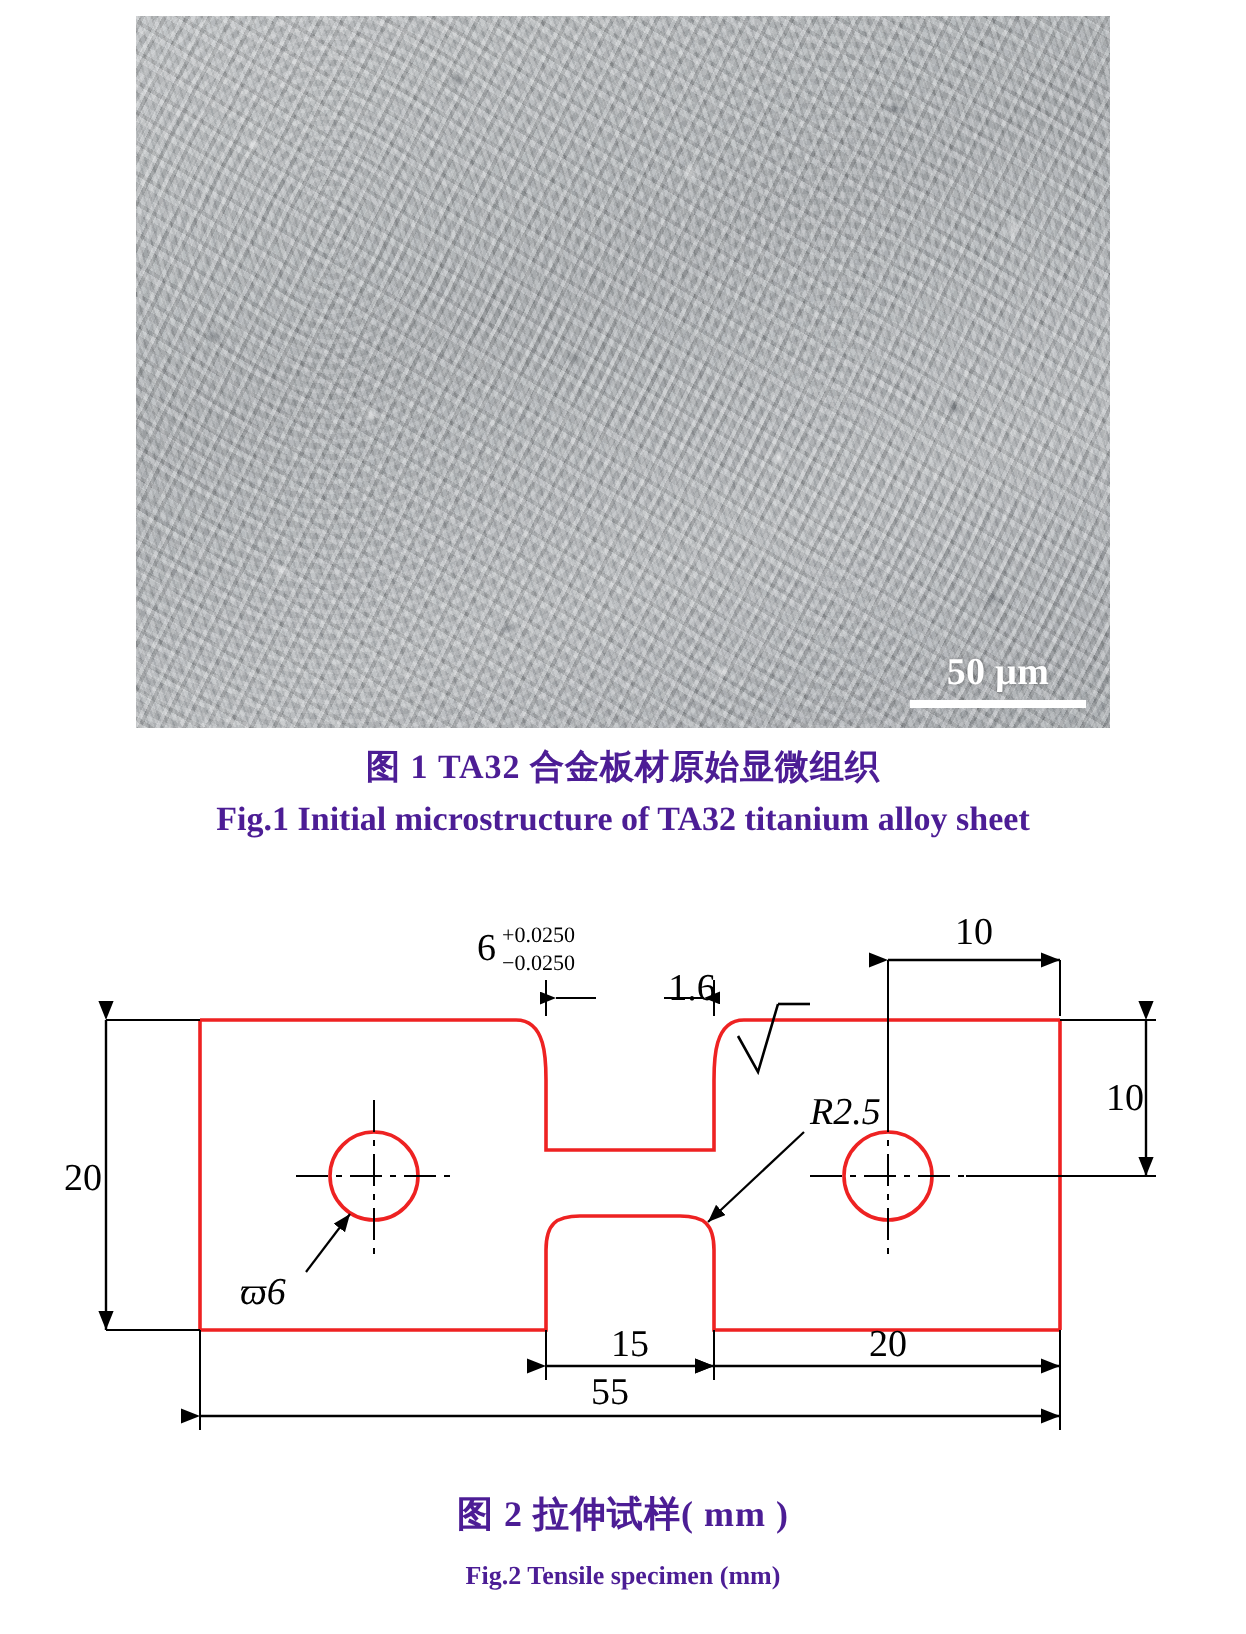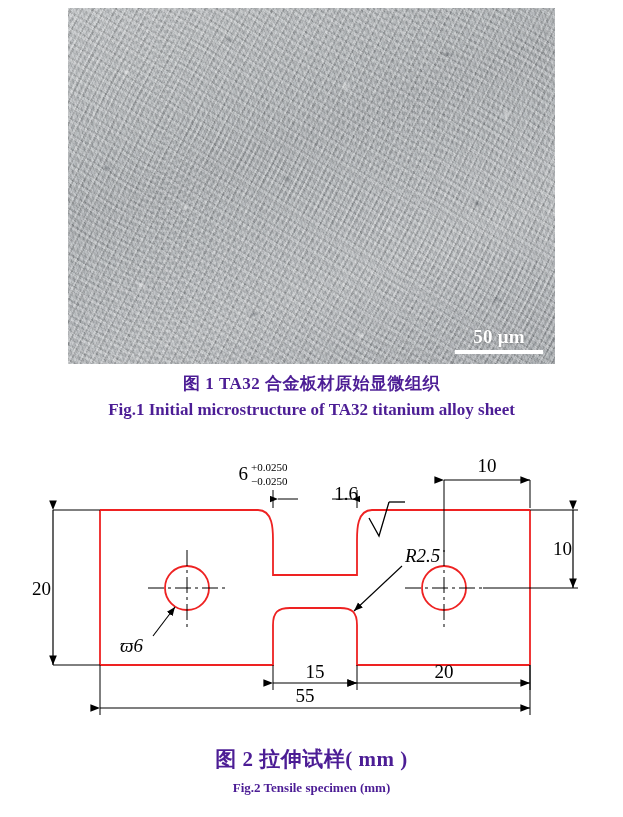--- a/index.html
+++ b/index.html
@@ -90,21 +90,21 @@
     position: absolute;
     left: 0;
     width: 623px;
     text-align: center;
     font-family: "Liberation Serif", serif;
     font-weight: 700;
     color: #4c1d95;
   }
   .cap-cn1 { top: 372px; font-size: 17px; letter-spacing: 0.5px; }
   .cap-en1 { top: 400px; font-size: 17px; }
-  .cap-cn2 { top: 745px; font-size: 21px; letter-spacing: 0.5px; }
+  .cap-cn2 { top: 745px; font-size: 18px; letter-spacing: 0.5px; }
   .cap-en2 { top: 780px; font-size: 13px; }
 
   
   .fig2-wrap {
     position: absolute;
     left: 20px;
     top: 440px;
     width: 583px;
     height: 300px;
   }

